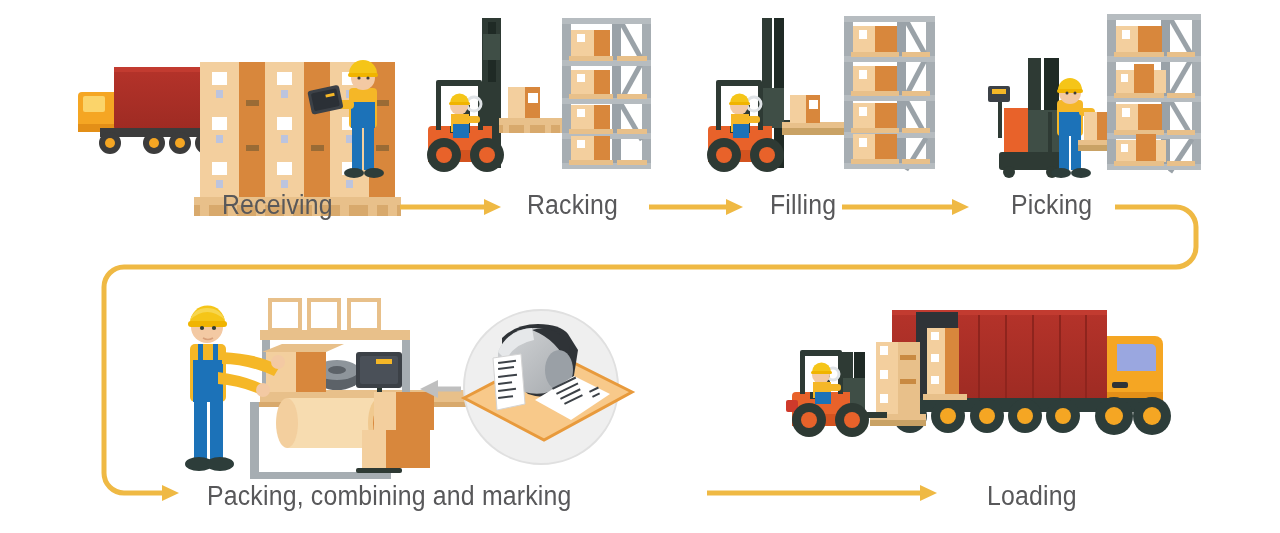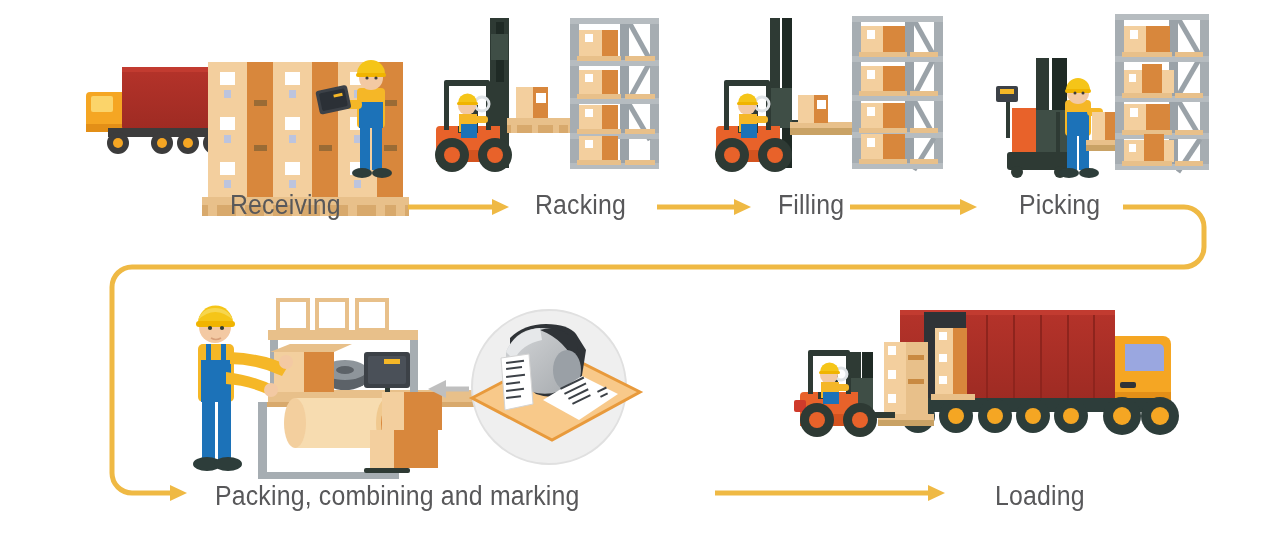--- a/index.html
+++ b/index.html
@@ -1,21 +1,21 @@
 <!DOCTYPE html>
 <html><head>
 <meta charset="utf-8">
 <title>Warehouse Process Flow</title>
 <style>
   html,body{margin:0;padding:0;background:#ffffff;}
   body{
     width:1280px;height:533px;overflow:hidden;position:relative;
     font-family:"Liberation Sans","DejaVu Sans",sans-serif;
   }
-  #stage{position:absolute;left:12px;top:0;width:1140px;height:533px;}
+  #stage{position:absolute;left:4px;top:0;width:1140px;height:533px;}
   .stage-svg{position:absolute;left:0;top:0;width:1280px;height:533px;}
   .step-label{
     position:absolute;
     color:#58585a;
     font-size:27px;
     font-family:"Liberation Sans","DejaVu Sans",sans-serif;
     font-weight:400;
     letter-spacing:0.2px;
     white-space:nowrap;
     transform:scaleX(0.92);

